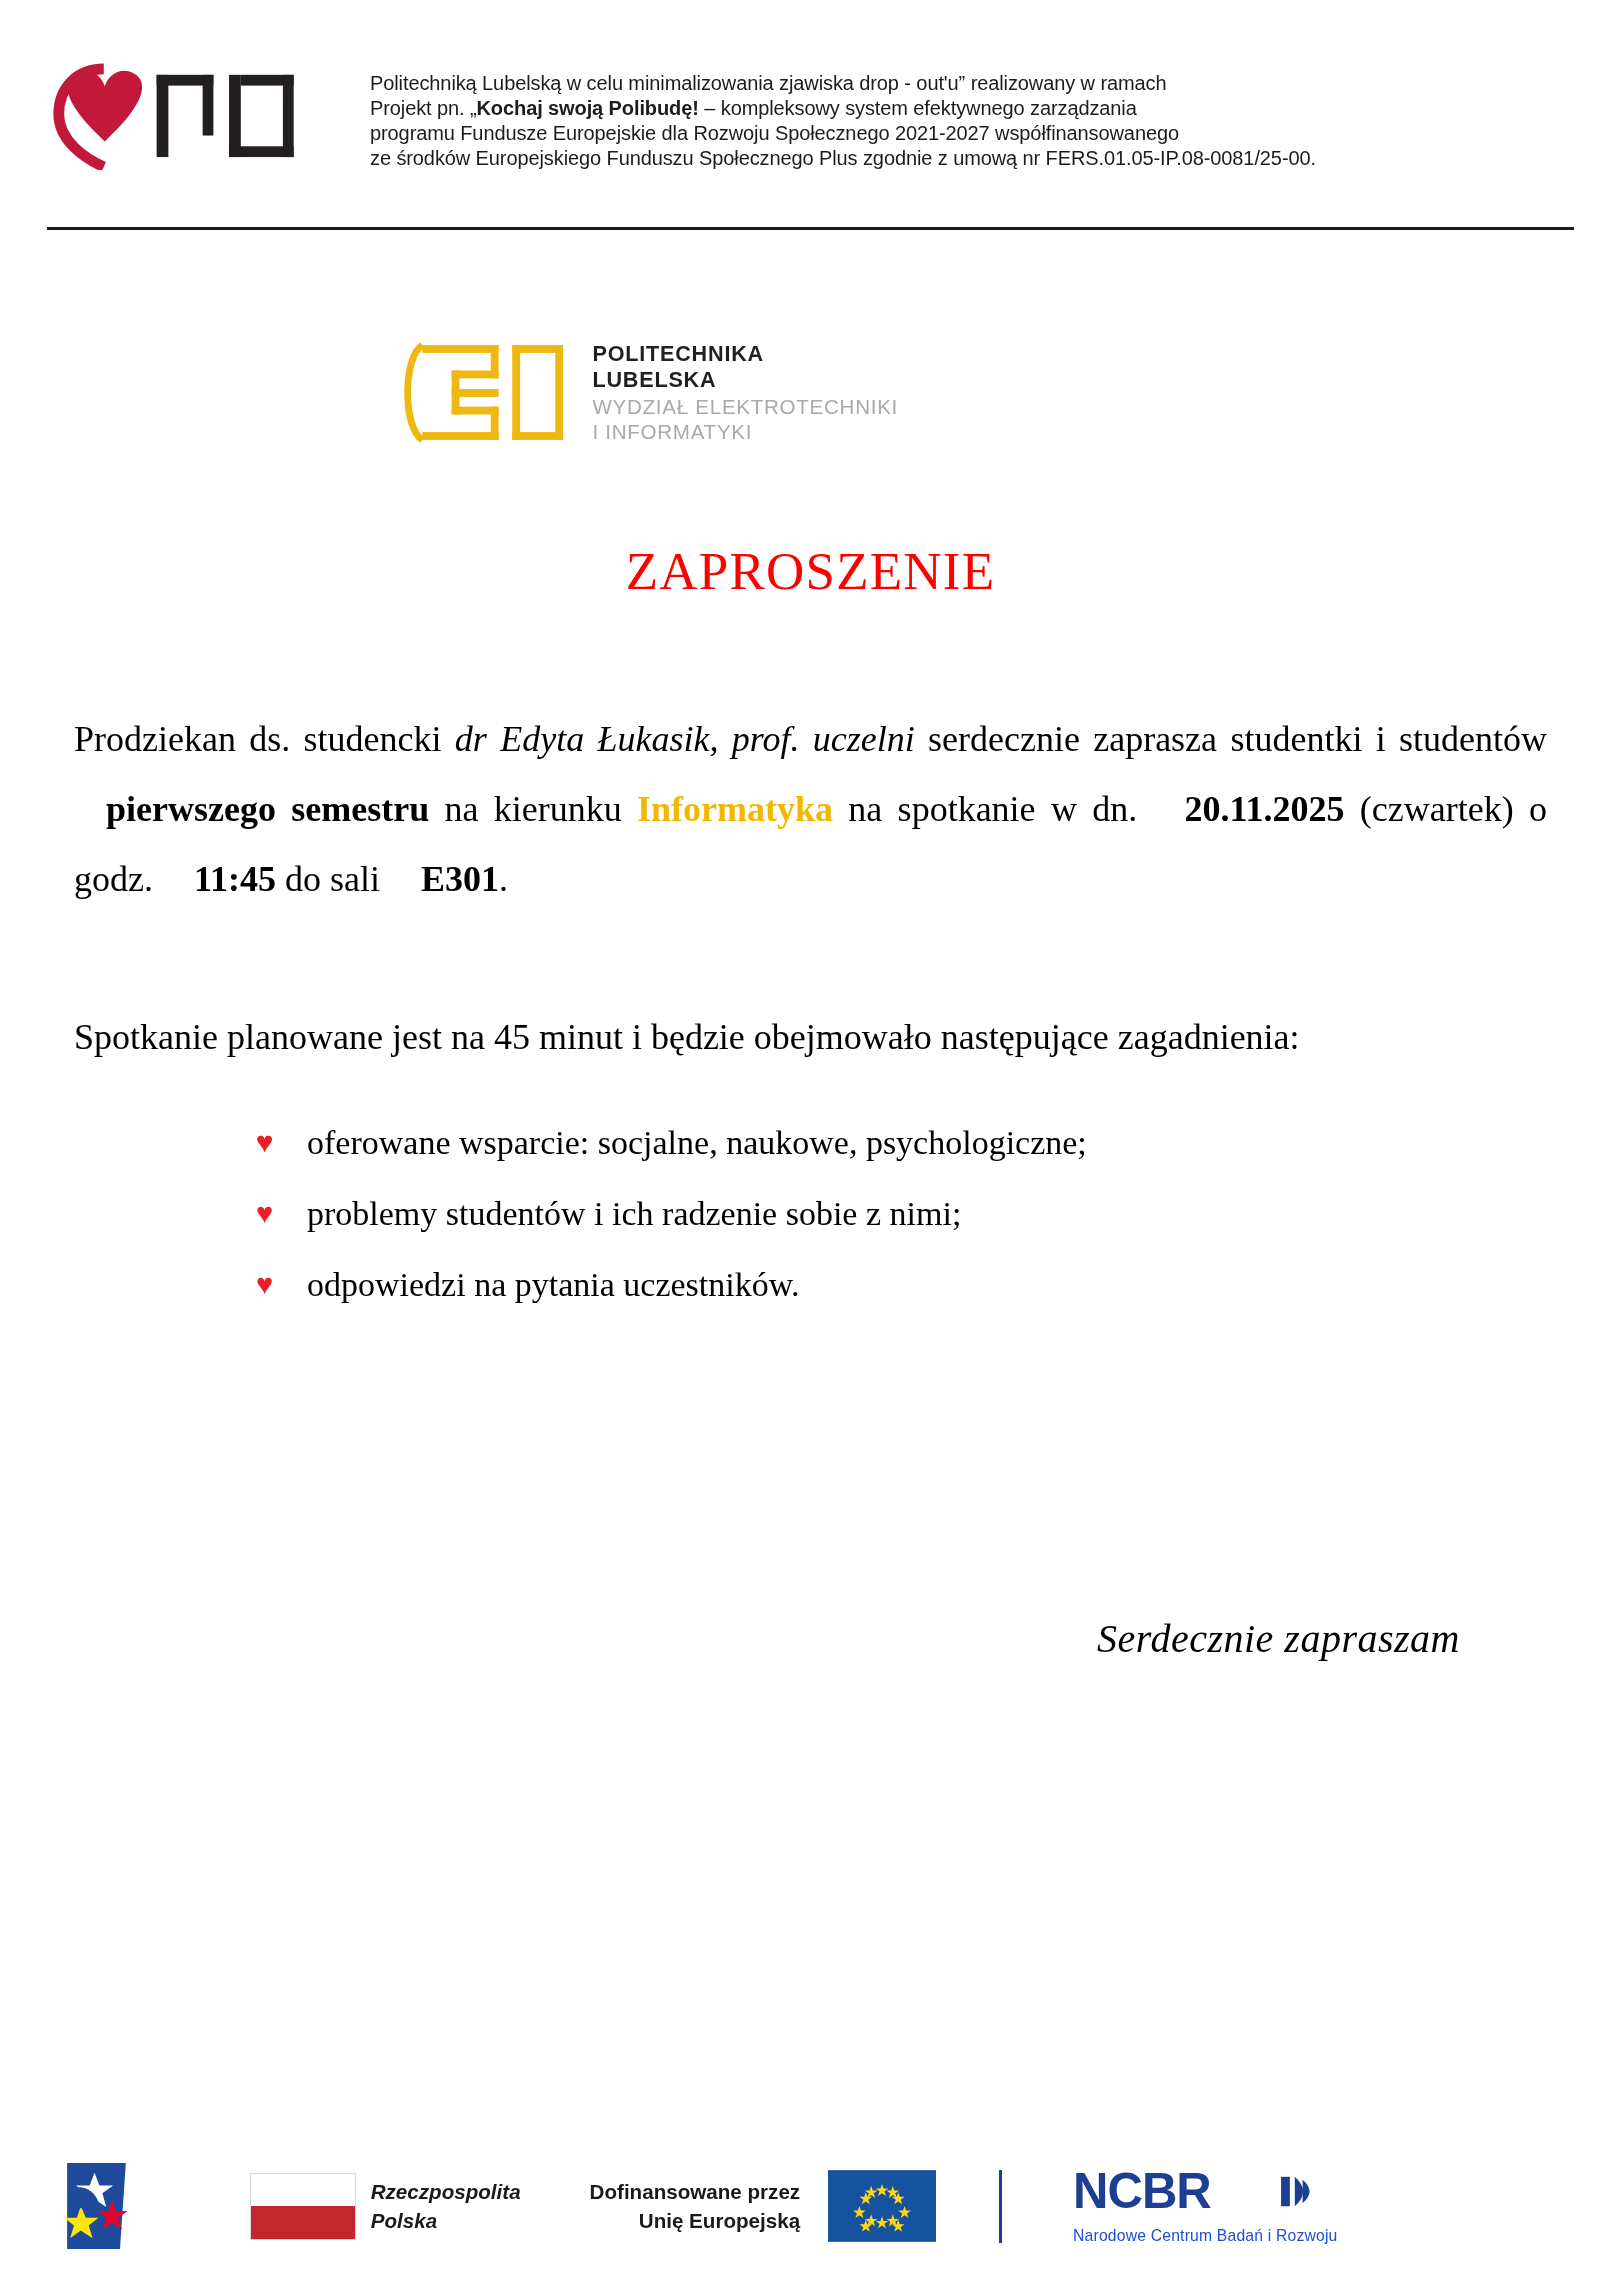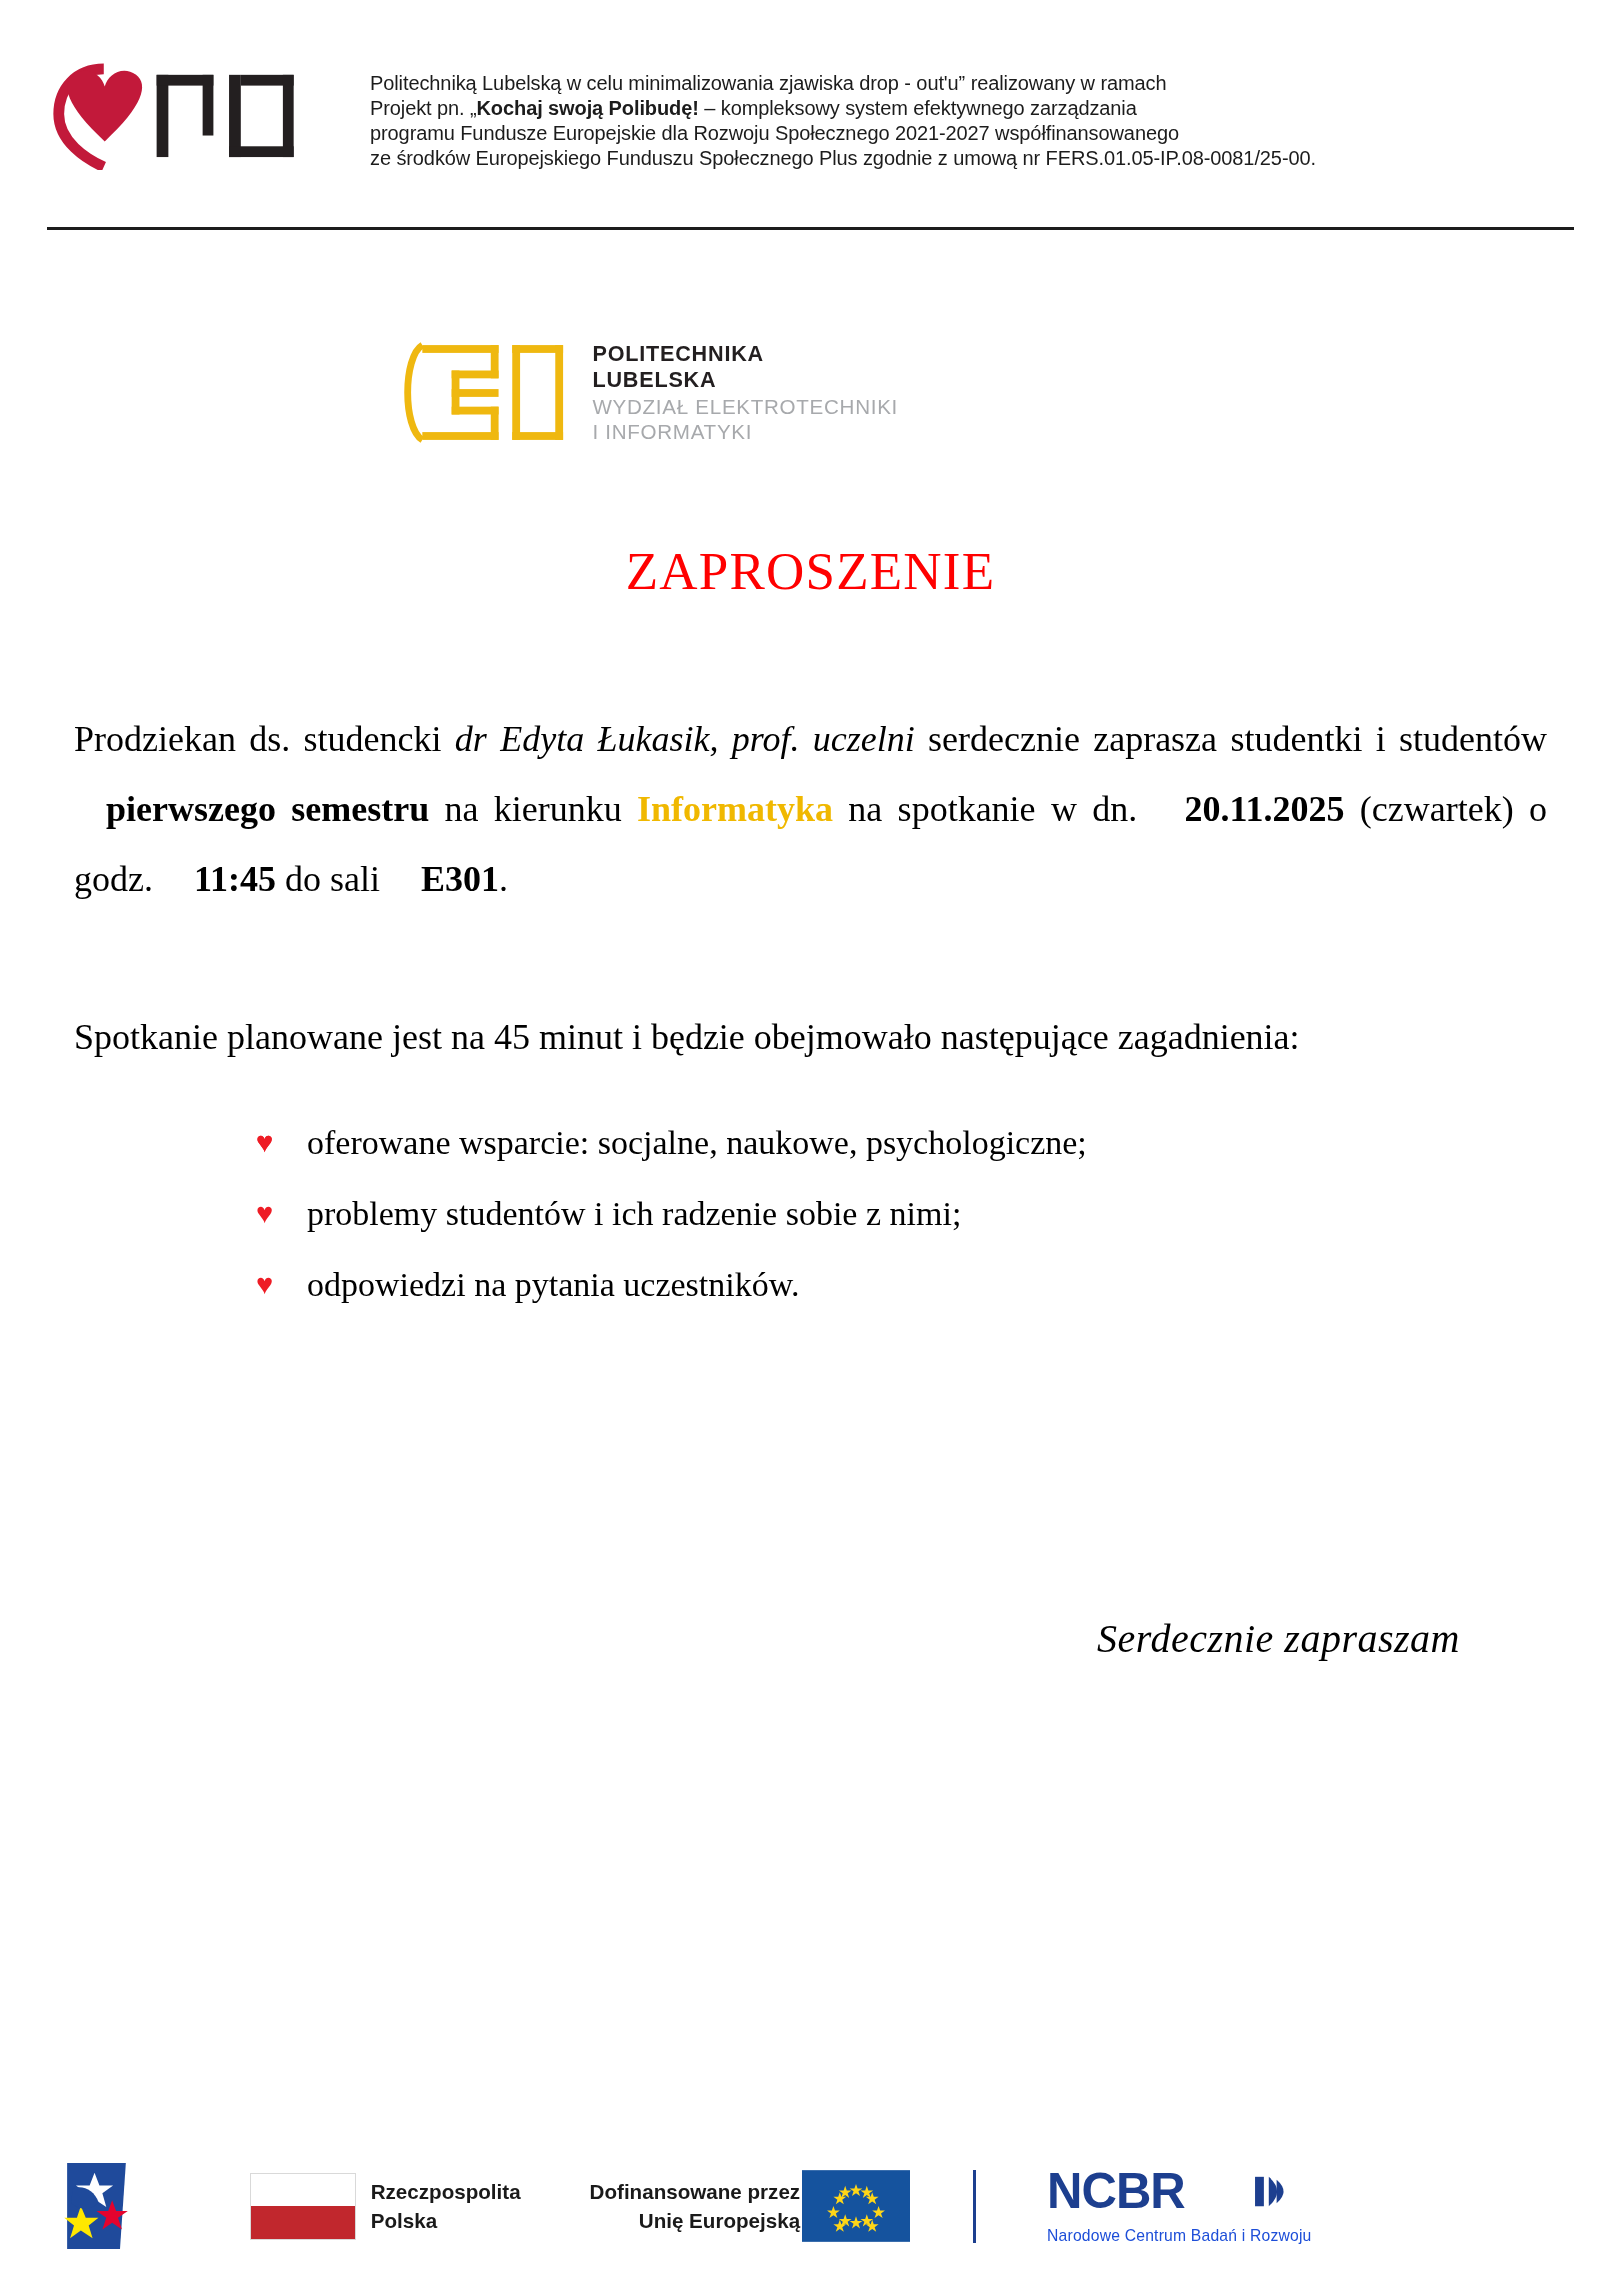--- a/index.html
+++ b/index.html
@@ -178,40 +178,41 @@
     font-size: 20.6px;
     font-weight: bold;
     line-height: 1.42;
     color: #1a1a1a;
   }
   .rp-logo {
     display: flex;
     align-items: center;
     gap: 14.7px;
     margin-left: 118px;
+    font-style: italic;
   }
   .flag-pl {
     width: 106px;
     height: 67px;
     border: 1px solid #d9d9d9;
     box-sizing: border-box;
   }
   .flag-pl .w { height: 50%; background: #ffffff; }
   .flag-pl .r { height: 50%; background: #c1272d; }
   .rp-text {
     font-family: "Liberation Sans", sans-serif;
     font-size: 20.6px;
     font-weight: bold;
     line-height: 1.42;
     color: #1a1a1a;
   }
   .ue-logo {
     display: flex;
     align-items: center;
-    gap: 2px;
+    gap: 28px;
     margin-left: 69px;
   }
   .ue-text {
     font-family: "Liberation Sans", sans-serif;
     font-size: 20.6px;
     font-weight: bold;
     line-height: 1.42;
     color: #1a1a1a;
     text-align: right;
   }

